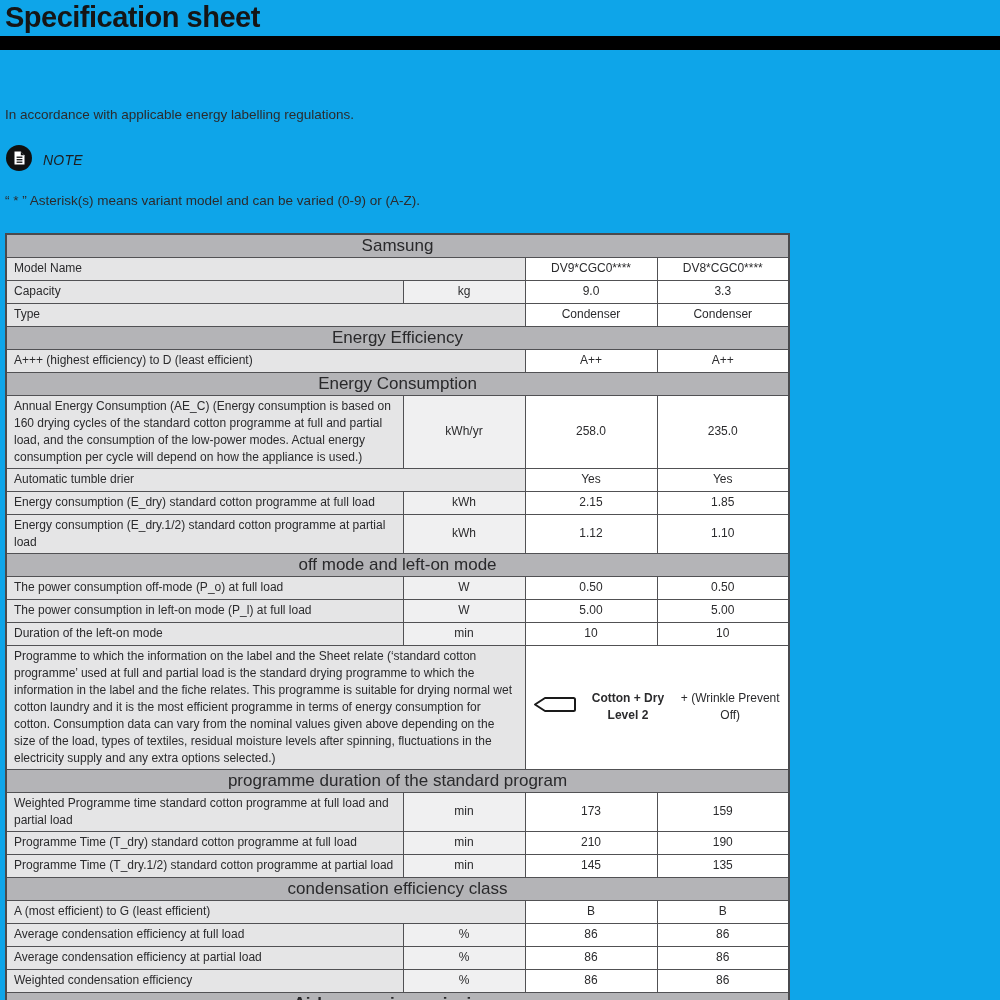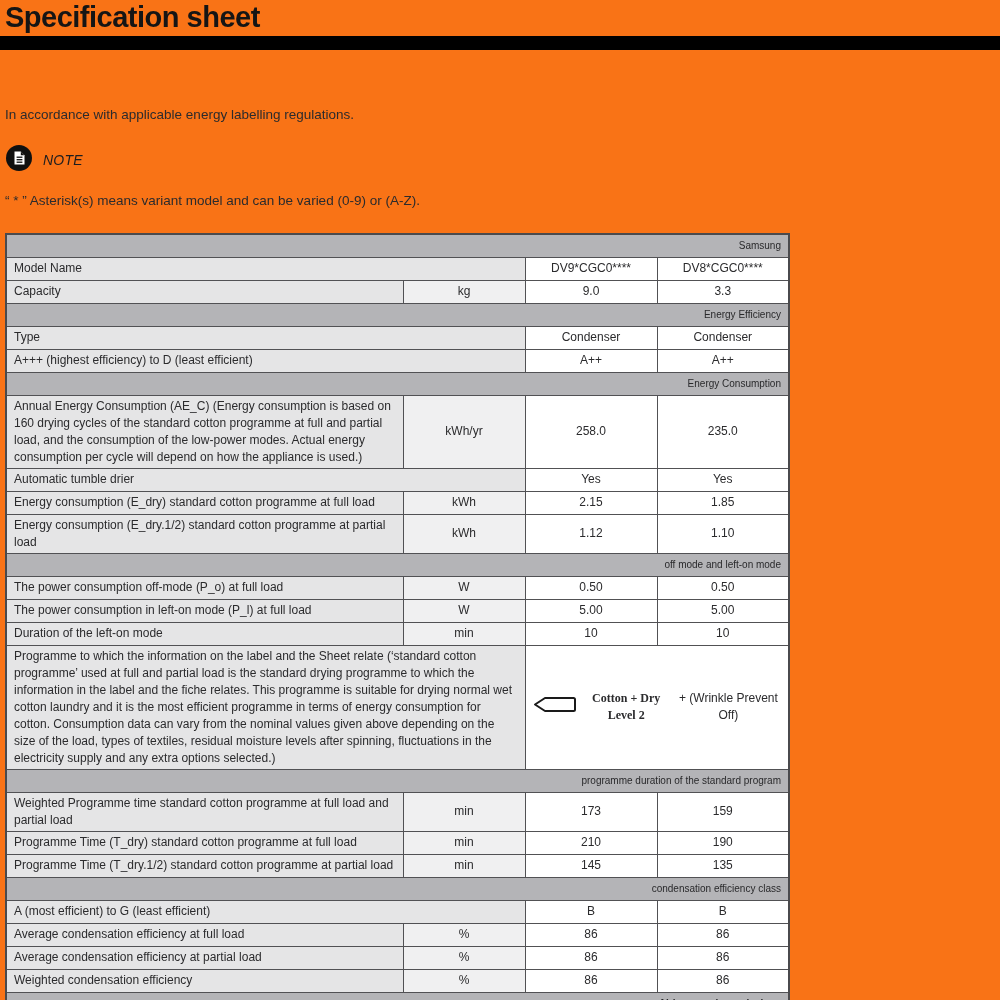--- a/index.html
+++ b/index.html
@@ -1,21 +1,21 @@
 <!DOCTYPE html>
 <html><head>
 <meta charset="utf-8">
 <style>
   * { box-sizing: border-box; margin: 0; padding: 0; }
   html, body { background: #fff; }
   .page {
     position: relative;
     width: 1000px;
     height: 1000px;
-    background: #f97316;
+    background: #0ea5e9;
     overflow: hidden;
     font-family: "Liberation Sans", sans-serif;
     color: #2b2b2d;
   }
   .page-title {
     position: absolute;
     top: 0; left: 5px;
     font-size: 29px;
     line-height: 35px;
     font-weight: bold;
@@ -66,22 +66,22 @@
   }
   table.spec-table td {
     border: 1px solid #515154;
     height: 23px;
     padding: 2px 7px;
     line-height: 17px;
     vertical-align: middle;
   }
   td.cell-section {
     background: #b4b4b7;
-    text-align: right;
-    font-size: 10px;
+    text-align: center;
+    font-size: 17px;
     color: #29292b;
   }
   td.cell-section.bold { font-weight: bold; }
   td.cell-label {
     background: #e5e5e6;
     text-align: left;
     margin-left: 16px;
   }
   td.cell-unit {
     background: #f0f0f1;
@@ -90,21 +90,21 @@
   td.cell-value {
     background: #ffffff;
     text-align: center;
   }
   td.cell-programme .prog-wrap {
     display: flex;
     align-items: center;
     justify-content: center;
     gap: 3px;
   }
-  .prog-bold { font-weight: bold; font-family: Liberation Serif, serif; }
+  .prog-bold { font-weight: bold; }
   .prog-rest { font-weight: normal; }
   .prog-icon { flex: 0 0 auto; display: inline-block; }
 </style>
 </head>
 <body>
 
 <div class="page">
 
   <h1 class="page-title">Specification sheet</h1>
   <div class="title-rule"></div>
@@ -143,26 +143,26 @@
           <td class="cell-value">DV9*CGC0****</td>
           <td class="cell-value">DV8*CGC0****</td>
         </tr>
         <tr>
           <td class="cell-label">Capacity</td>
           <td class="cell-unit">kg</td>
           <td class="cell-value">9.0</td>
           <td class="cell-value">3.3</td>
         </tr>
         <tr>
-          <td class="cell-section" colspan="4">Energy Efficiency</td>
-        </tr>
-        <tr>
           <td class="cell-label" colspan="2">Type</td>
           <td class="cell-value">Condenser</td>
           <td class="cell-value">Condenser</td>
+        </tr>
+        <tr>
+          <td class="cell-section" colspan="4">Energy Efficiency</td>
         </tr>
         <tr>
           <td class="cell-label" colspan="2">A+++ (highest efficiency) to D (least efficient)</td>
           <td class="cell-value">A++</td>
           <td class="cell-value">A++</td>
         </tr>
         <tr>
           <td class="cell-section" colspan="4">Energy Consumption</td>
         </tr>
         <tr>

